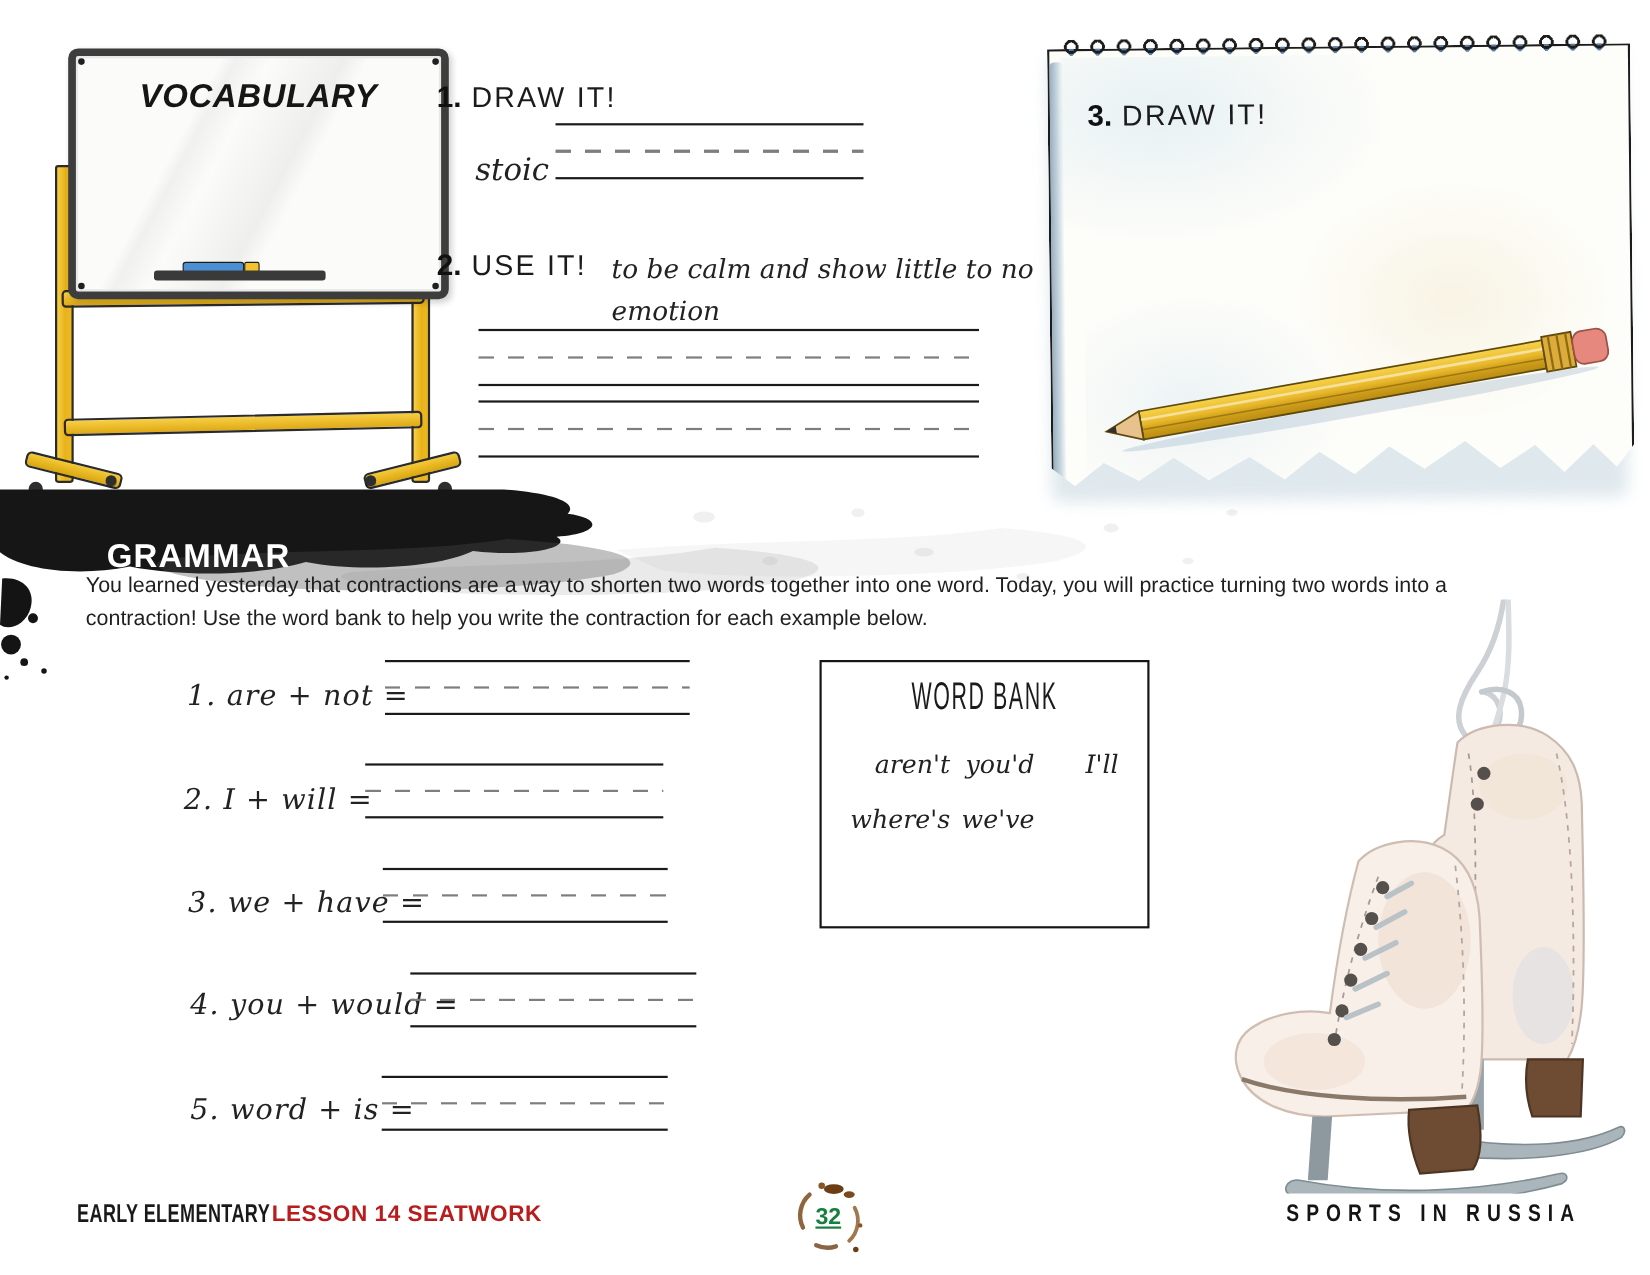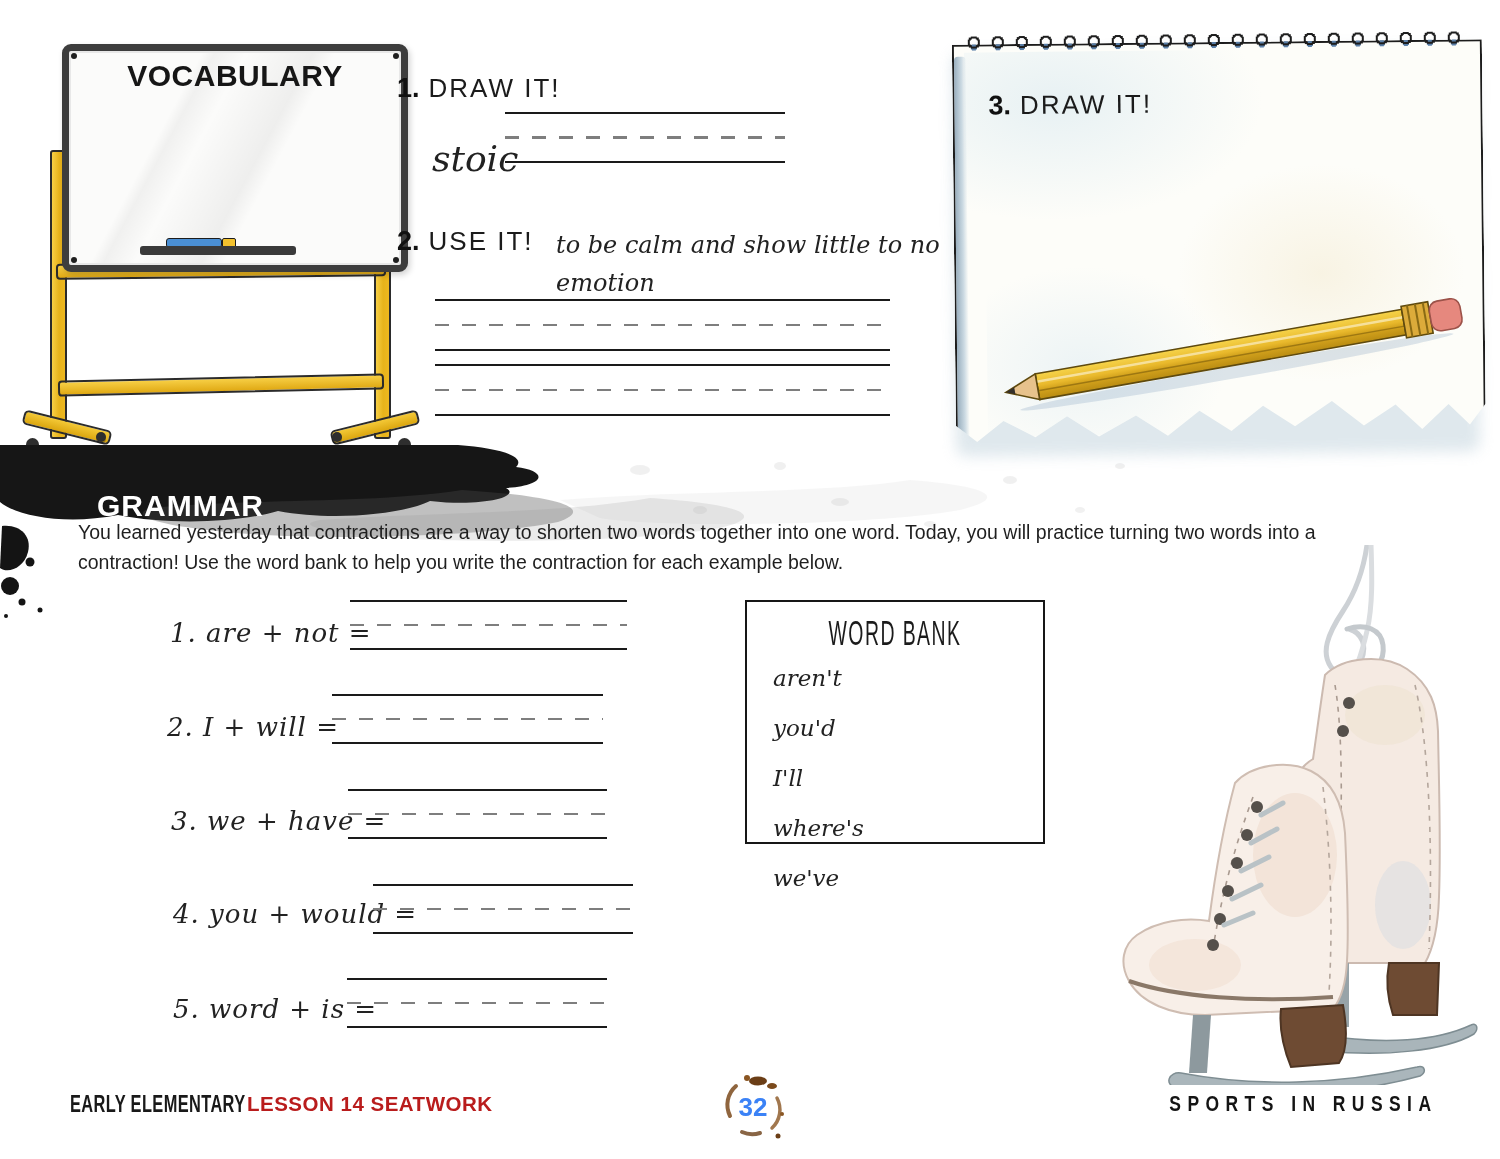--- a/index.html
+++ b/index.html
@@ -14,21 +14,21 @@
   .wb-bar{position:absolute;height:12px;background:linear-gradient(180deg,#f7cf45,#e0a914);border:2px solid #2b2b2b;border-radius:4px;}
   .wb-foot{position:absolute;width:86px;height:11px;background:linear-gradient(180deg,#f4c937,#dba60f);border:2px solid #2b2b2b;border-radius:5px;}
   .wb-wheel{position:absolute;width:13px;height:13px;border-radius:50%;background:#2e2e2e;box-shadow:0 2px 0 rgba(0,0,0,.25);}
   .wb-board{
     position:absolute;left:62px;top:44px;width:332px;height:214px;background:
       linear-gradient(118deg,rgba(0,0,0,0) 30%,rgba(0,0,0,.045) 33%,rgba(0,0,0,0) 40%,rgba(0,0,0,.05) 55%,rgba(0,0,0,0) 60%),
       #fbfbfa;
     border:7px solid #3d3d3d;border-radius:9px;box-shadow:inset 0 0 0 2px #e8e8e8, 2px 3px 6px rgba(0,0,0,.18);
   }
   .wb-screw{position:absolute;width:6px;height:6px;border-radius:50%;background:#1f1f1f;}
-  .wb-title{margin-top:8px;text-align:center;font-size:30px;font-weight:800;letter-spacing:.5px;color:#161616;}
+  .wb-title{margin-top:20px;text-align:center;font-size:30px;font-weight:800;letter-spacing:.5px;color:#161616;font-style:italic;}
   .wb-copy{margin:4px auto 0;width:300px;text-align:center;font-size:17.5px;line-height:25.5px;color:#2a2a2a;white-space:pre-line;}
   .wb-tray{position:absolute;left:140px;top:246px;width:156px;height:9px;background:#3a3a3a;border-radius:3px;}
   .wb-marker-blue{position:absolute;left:166px;top:238px;width:54px;height:8px;background:#4a8fd4;border:1.5px solid #1c1c1c;border-radius:3px;}
   .wb-marker-yellow{position:absolute;left:222px;top:238px;width:12px;height:8px;background:#f2c12e;border:1.5px solid #1c1c1c;border-radius:2px;}
   .wb-neck{position:absolute;left:205px;top:255px;width:24px;height:13px;background:#2f2f2f;border-radius:2px;}
 
   
   .sec-head{position:absolute;display:flex;gap:9px;align-items:baseline;}
   .sec-num{font-size:27px;font-weight:800;color:#111;}
   .sec-label{font-size:26px;font-weight:400;letter-spacing:2px;color:#1b1b1b;}
@@ -65,30 +65,30 @@
   
   .banner-svg{position:absolute;left:0;top:440px;width:1200px;height:190px;pointer-events:none;}
   .banner-title{position:absolute;left:97px;top:456px;font-size:30px;font-weight:800;letter-spacing:1px;color:#ffffff;margin-top:33px;}
   .g-par{position:absolute;left:78px;top:517px;width:1325px;font-size:19.5px;line-height:30px;color:#1f1f1f;}
 
   .g-item-label{position:absolute;font-size:26px;letter-spacing:1px;}
 
   
   .word-bank{position:absolute;left:745px;top:600px;width:296px;height:240px;border:2.5px solid #161616;background:#fff;}
   .wb-bank-title{margin-top:16px;text-align:center;font-size:27px;font-weight:500;letter-spacing:2px;transform:scale(.72,1.3);color:#1b1b1b;}
-  .wb-words{margin-top:16px;display:grid;grid-template-columns:1fr;row-gap:24px;padding:0 26px;text-align:left;font-size:23px;}
+  .wb-words{margin-top:34px;display:grid;grid-template-columns:1fr 1fr 1fr;row-gap:24px;padding:0 26px;text-align:right;font-size:23px;}
 
   
   .skates-svg{position:absolute;left:1085px;top:545px;width:400px;height:540px;}
 
   
   .foot-program{position:absolute;left:70px;top:1092px;font-size:21px;font-weight:700;letter-spacing:.5px;transform:scale(.78,1.12);transform-origin:0 50%;color:#191919;}
   .foot-lesson{position:absolute;left:247px;top:1092px;font-size:20.5px;font-weight:800;letter-spacing:.5px;color:#b91c1c;}
   .coffee-ring{position:absolute;left:720px;top:1074px;width:66px;height:66px;}
-  .coffee-num{position:absolute;left:0;top:0;width:66px;height:66px;display:flex;align-items:center;justify-content:center;font-size:26px;font-weight:700;color:#3b82f6;}
+  .coffee-num{position:absolute;left:0;top:0;width:66px;height:66px;display:flex;align-items:center;justify-content:center;font-size:21px;font-weight:700;color:#15803d;text-decoration:underline;}
   .foot-theme{position:absolute;right:63px;top:1093px;font-size:19px;font-weight:700;letter-spacing:7px;transform:scale(.92,1.15);transform-origin:100% 50%;color:#141414;white-space:nowrap;}
 </style>
 </head>
 <body>
 
 <div class="abs" style="left:0;top:0;width:440px;height:460px;">
   <div class="wb-post" style="left:50px;top:150px;height:285px;"></div>
   <div class="wb-post" style="left:374px;top:150px;height:285px;"></div>
   <div class="wb-bar" style="left:56px;top:262px;width:326px;transform:rotate(-.6deg);"></div>
   <div class="wb-bar" style="left:58px;top:377px;width:322px;transform:rotate(-1.3deg);"></div>
@@ -108,21 +108,21 @@
   </div>
   <div class="wb-marker-blue"></div>
   <div class="wb-marker-yellow"></div>
   <div class="wb-tray"></div>
 </div>
 
 <div class="sec-head" style="left:397px;top:73px;">
   <span class="sec-num">1.</span>
   <span class="sec-label">DRAW IT!</span>
 </div>
-<div class="abs cursive" style="left:432px;top:138px;font-size:36px;">stoic</div>
+<div class="abs cursive" style="left:432px;top:138px;font-size:28px;">stoic</div>
 <div class="line-set" style="left:505px;top:112px;width:280px;height:51px;">
   <div class="ln solid"></div>
     <div class="ln dashed"></div>
     <div class="ln solid"></div>
 </div>
 
 <div class="sec-head" style="left:397px;top:226px;">
   <span class="sec-num">2.</span>
   <span class="sec-label">USE IT!</span>
 </div>

